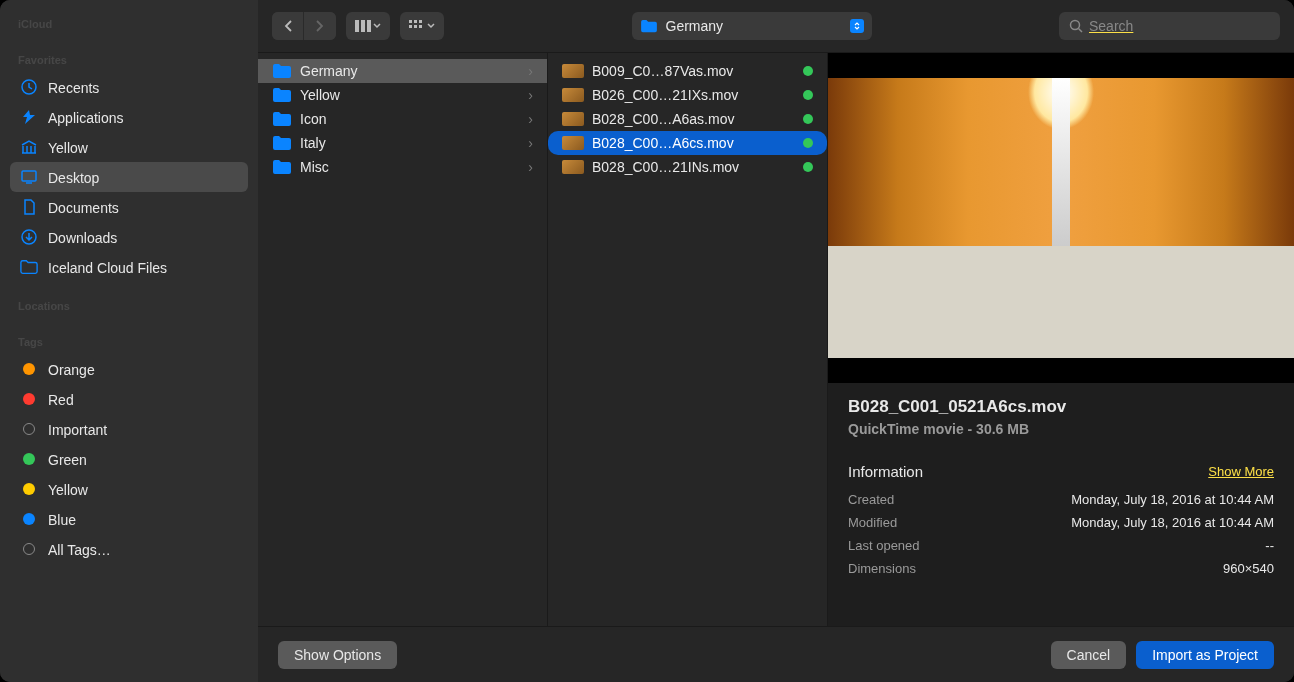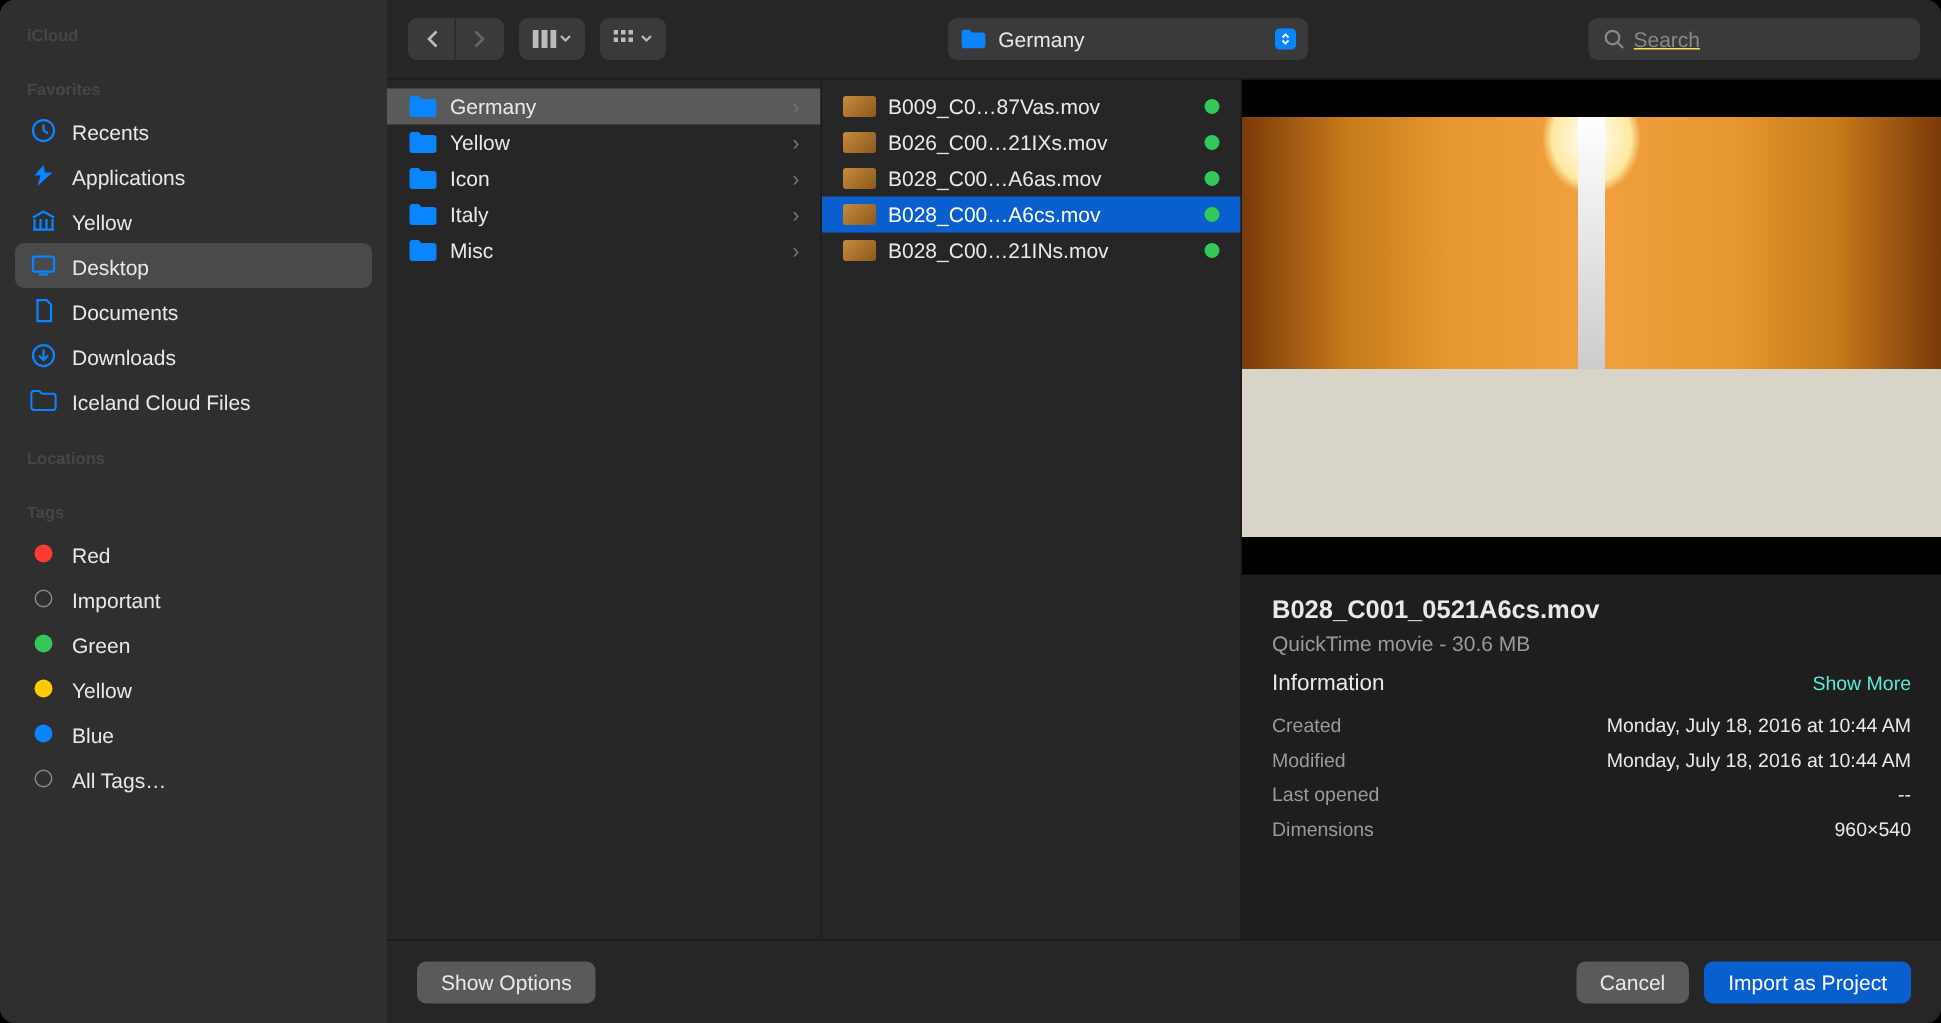--- a/index.html
+++ b/index.html
@@ -26,39 +26,39 @@
 .search-field { display: flex; align-items: center; gap: 6px; background: #3a3a3a; border-radius: 6px; height: 28px; padding: 0 10px; min-width: 200px; }
 .search-field input { background: transparent; border: none; color: #fde047; font-size: 14px; outline: none; flex: 1; text-decoration: underline; }
 .search-field input::placeholder { color: #888; }
 .columns { flex: 1; display: flex; border-top: 1px solid #1a1a1a; overflow: hidden; }
 .col { border-right: 1px solid #1a1a1a; overflow-y: auto; padding: 6px 0; }
 .col1 { width: 290px; }
 .col2 { width: 280px; }
 .col3 { flex: 1; background: #1e1e1e; display: flex; flex-direction: column; }
 .col-row { display: flex; align-items: center; gap: 8px; padding: 4px 14px; color: #e8e8e8; font-size: 14px; cursor: pointer; }
 .col-row.selected { background: #5a5a5a; }
-.col-row.selected-blue { background: #0a5fce; color: #fff; }
+.col-row.selected-blue { background: #0a5fce; color: #fff; border-radius: 10px; }
 .col-row .name { flex: 1; white-space: nowrap; overflow: hidden; text-overflow: ellipsis; }
 .col-row .chev-r { color: #777; }
 .folder-glyph { width: 20px; height: 16px; flex-shrink: 0; }
 .thumb { width: 22px; height: 14px; background: linear-gradient(135deg, #c78a3a, #8b5a1f); border-radius: 2px; flex-shrink: 0; }
 .green-dot { width: 10px; height: 10px; border-radius: 50%; background: #34c759; flex-shrink: 0; }
 .preview-area { background: #000; height: 330px; display: flex; align-items: center; justify-content: center; }
 .preview-img { width: 100%; height: 280px; background:
   linear-gradient(to bottom, transparent 60%, #d8d4c8 60%),
   radial-gradient(ellipse at 50% 5%, #fff 0%, #ffe8a0 8%, transparent 10%),
   linear-gradient(to right, #7a3a0a 0%, #c67a1a 15%, #e89830 30%, #f0a040 50%, #e89830 70%, #c67a1a 85%, #7a3a0a 100%);
   position: relative; }
 .preview-img::before { content:""; position: absolute; top: 0; left: 48%; width: 4%; height: 60%; background: linear-gradient(to bottom, #fff, #ccc); }
 .info-panel { padding: 14px 20px; color: #e8e8e8; }
 .info-title { font-size: 17px; font-weight: 600; margin-bottom: 4px; }
-.info-sub { color: #9a9a9a; font-size: 14px; margin-bottom: 10px; }
+.info-sub { color: #9a9a9a; font-size: 14px; margin-bottom: 26px; font-weight: bold; }
 .info-header-row { display: flex; justify-content: space-between; align-items: center; margin-bottom: 8px; }
 .info-header { font-size: 15px; font-weight: 400; }
-.show-more { color: #5eead4; font-size: 13px; cursor: pointer; }
+.show-more { color: #fde047; font-size: 13px; cursor: pointer; text-decoration: underline; }
 .info-row { display: flex; justify-content: space-between; font-size: 13px; padding: 4px 0; }
 .info-row .k { color: #9a9a9a; }
 .info-row .v { color: #e8e8e8; }
 .footer { height: 56px; border-top: 1px solid #1a1a1a; display: flex; align-items: center; padding: 0 20px; gap: 10px; }
 .btn { background: #5a5a5a; color: #e8e8e8; border: none; border-radius: 6px; padding: 6px 16px; font-size: 14px; cursor: pointer; }
 .btn.primary { background: #0a5fce; color: #fff; }
 .spacer { flex: 1; }
 svg { display: block; }
 </style>
 </head>
@@ -130,20 +130,26 @@
             </svg>
           </span>
           <span>Iceland Cloud Files</span>
         </div>
       </div>
       <div class="sidebar-section">
         <div class="sidebar-header">Locations</div>
       </div>
       <div class="sidebar-section">
         <div class="sidebar-header">Tags</div>
+        <div class="sidebar-item">
+          <span class="sidebar-icon">
+            <div class="tag-dot" style="background:#ff9500"></div>
+          </span>
+          <span>Orange</span>
+        </div>
         <div class="sidebar-item">
           <span class="sidebar-icon">
             <div class="tag-dot" style="background:#ff3b30"></div>
           </span>
           <span>Red</span>
         </div>
         <div class="sidebar-item">
           <span class="sidebar-icon">
             <div class="tag-outline"></div>
           </span>

